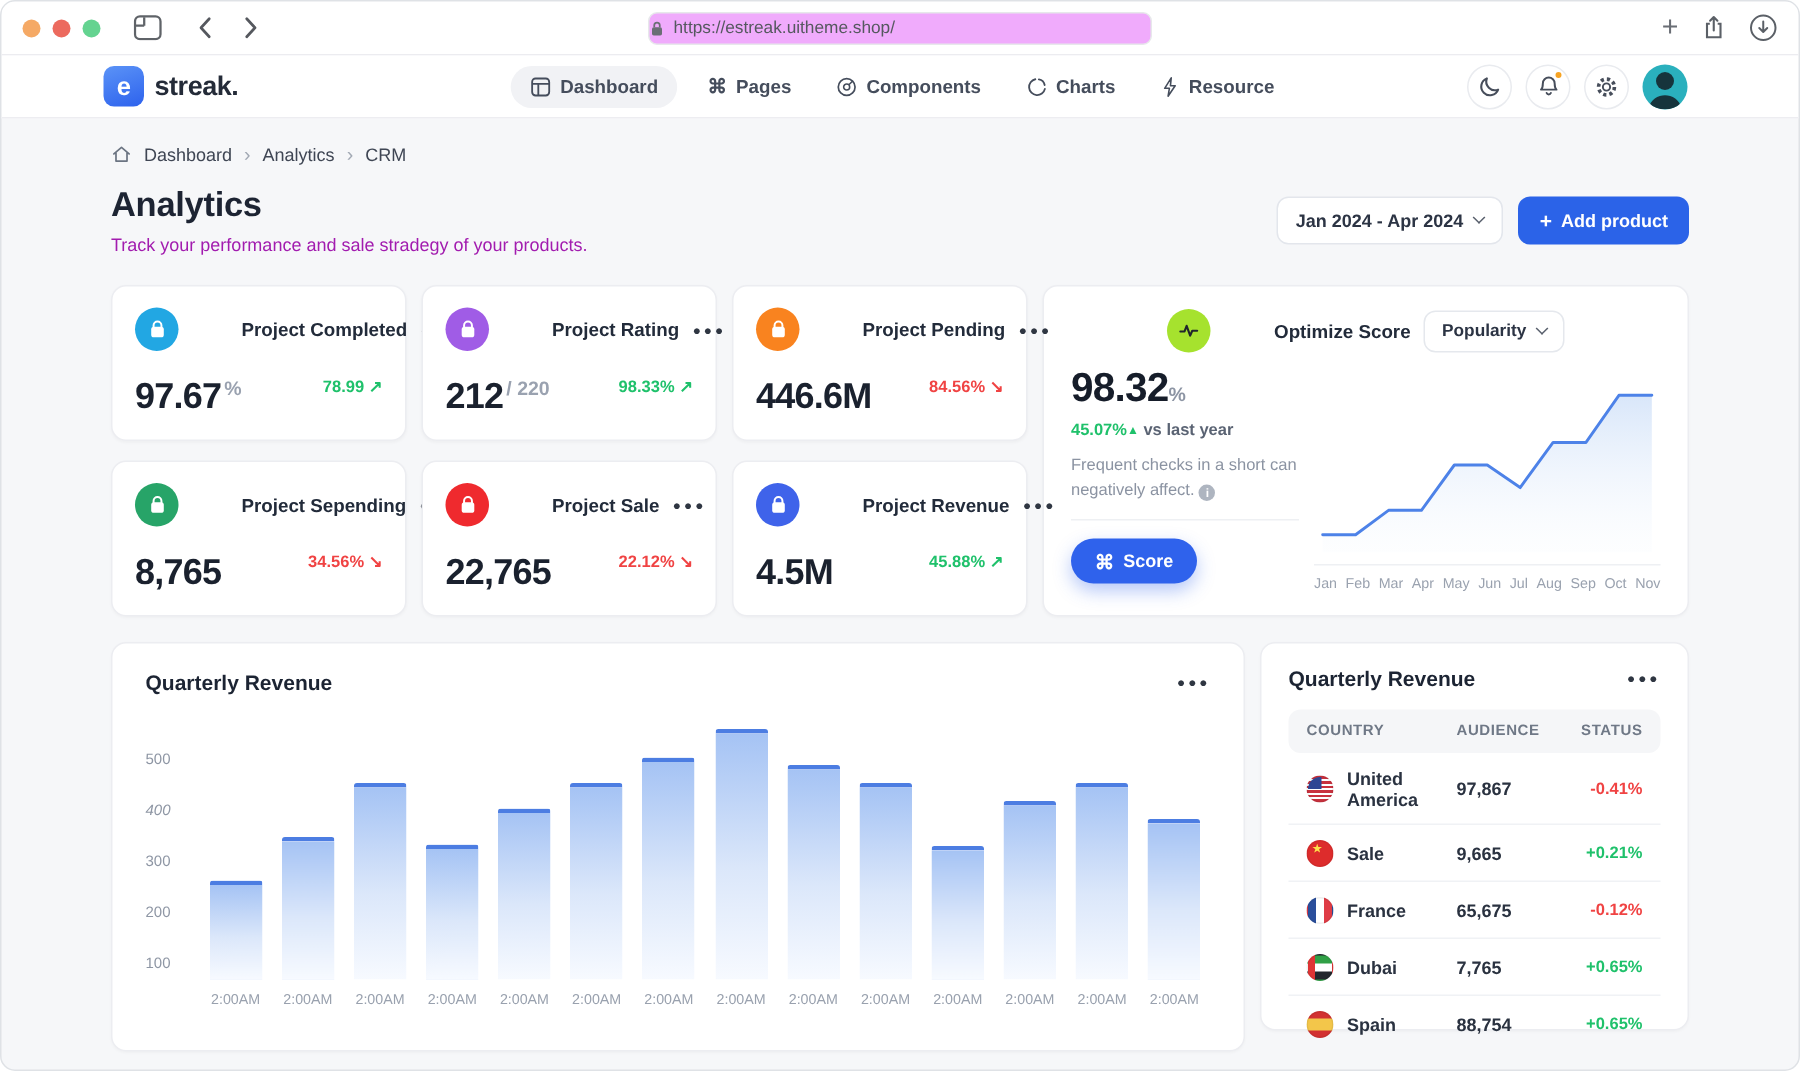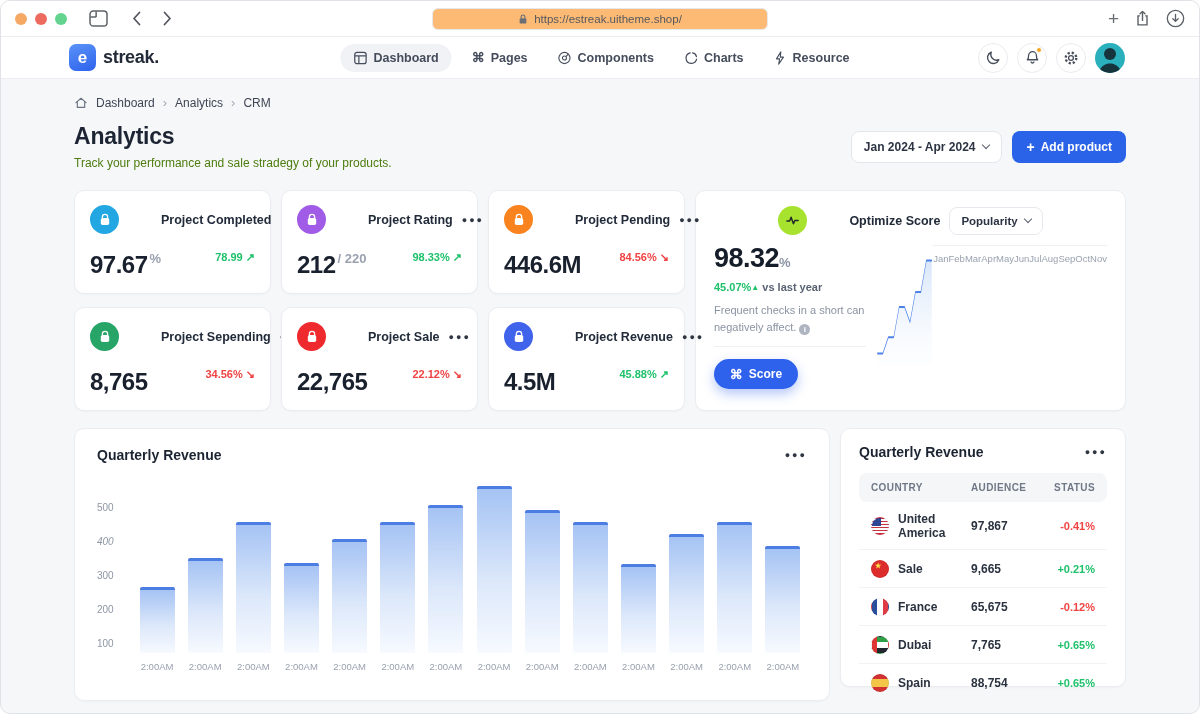--- a/index.html
+++ b/index.html
@@ -12,22 +12,22 @@
   .chrome { height:36px; background:#fff; display:flex; align-items:center;
             padding:0 14px; position:relative; border-bottom:1px solid #ececf0; }
   .lights { display:flex; gap:8px; }
   .light { width:12px; height:12px; border-radius:50%; }
   .light.l1 { background:#f5a965; } .light.l2 { background:#ec6a5e; } .light.l3 { background:#64d390; }
   .chrome-ic { color:#5b6067; display:flex; align-items:center; justify-content:center; }
   .sidebar-toggle { margin-left:22px; }
   .nav-arrows { display:flex; gap:22px; margin-left:24px; color:#55585e; }
   .nav-arrows svg { display:block; }
   .urlbar { position:absolute; left:50%; top:7px; transform:translateX(-50%);
-            width:336px; height:22px; background:#fdba74; border:1px solid #e7e8eb; border-radius:6px;
-            display:flex; align-items:center; justify-content:center; gap:6px;
+            width:336px; height:22px; background:#f0abfc; border:1px solid #e7e8eb; border-radius:6px;
+            display:flex; align-items:center; gap:6px;
             font-size:11.5px; color:#55585f; }
   .chrome-right { margin-left:auto; display:flex; align-items:center; gap:16px; color:#5b6067; }
   .plus-glyph { font-size:19px; font-weight:400; line-height:1; color:#6a6e75; }
 
   
   .appbar { height:42px; background:#fff; display:flex; align-items:center;
             padding:0 74px 0 68px; position:relative; border-bottom:1px solid #ededf1; }
   .brand { display:flex; align-items:center; gap:7px; }
   .brand-mark { width:27px; height:27px; border-radius:7px;
                 background:linear-gradient(160deg,#5b93f7,#2d62ed);
@@ -51,21 +51,21 @@
 
   
   .main { padding:0 73px; }
   .crumbs { margin-top:16px; display:flex; align-items:center; gap:8px;
             font-size:12px; color:#3f4654; font-weight:500; }
   .crumb-sep { color:#a2a9b4; font-size:13px; }
   .crumbs .ic { display:flex; color:#6b7482; }
 
   .title-row { margin-top:13px; display:flex; justify-content:space-between; align-items:center; }
   .page-title { font-size:23px; font-weight:700; color:#1d2433; letter-spacing:-0.2px; }
-  .page-sub { margin-top:6px; font-size:12px; color:#4d7c0f; }
+  .page-sub { margin-top:6px; font-size:12px; color:#a21caf; }
   .title-actions { display:flex; gap:10px; align-items:center; }
   .date-select { background:#fff; border:1px solid #e3e6ec; border-radius:8px; padding:8px 12px;
                  font-size:12px; font-weight:600; color:#2c3444; display:flex; align-items:center; gap:8px; }
   .chev { width:6px; height:6px; border-right:1.6px solid #59606d; border-bottom:1.6px solid #59606d;
           transform:rotate(45deg); margin-top:-3px; }
   .btn-primary { background:#2b63e8; color:#fff; border:none; border-radius:8px; padding:9px 14px;
                  font-size:12px; font-weight:700; display:flex; align-items:center; gap:6px;
                  font-family:inherit; }
 
   
@@ -100,21 +100,21 @@
   .opt-change .tri { color:#1fc16b; font-size:8px; vertical-align:1px; }
   .opt-desc { margin-top:9px; font-size:11px; line-height:1.5; color:#8b93a2; }
   .info-i { display:inline-flex; width:11px; height:11px; border-radius:50%; background:#aeb5c0;
             color:#fff; font-size:8px; align-items:center; justify-content:center;
             font-weight:700; vertical-align:-1px; }
   .opt-rule { border-top:1px solid #eef0f3; margin:11px 0 12px; }
   .btn-score { background:#2f62ec; color:#fff; border:none; border-radius:17px; padding:8px 0;
                width:84px; font-size:12px; font-weight:700; display:flex; align-items:center;
                justify-content:center; gap:6px; box-shadow:0 5px 12px rgba(47,98,236,.35);
                font-family:inherit; }
-  .opt-chart { flex:1; display:flex; justify-content:flex-end; min-width:0; }
+  .opt-chart { flex:1; display:flex; flex-direction:column; justify-content:flex-end; min-width:0; }
   .opt-chart svg { width:100%; height:128px; display:block; }
   .months { display:flex; justify-content:space-between; border-top:1px solid #eef0f3;
             padding-top:7px; margin-top:2px; font-size:9.5px; color:#9aa2af; }
 
   
   .charts-row { margin-top:17px; display:grid; grid-template-columns:1fr 286px; gap:10px;
                 align-items:start; }
   .panel-head { display:flex; align-items:center; justify-content:space-between; }
   .panel-title { font-size:14px; font-weight:700; color:#1c2433; }
   .bar-card { padding:18px 22px 14px; height:273px; }

